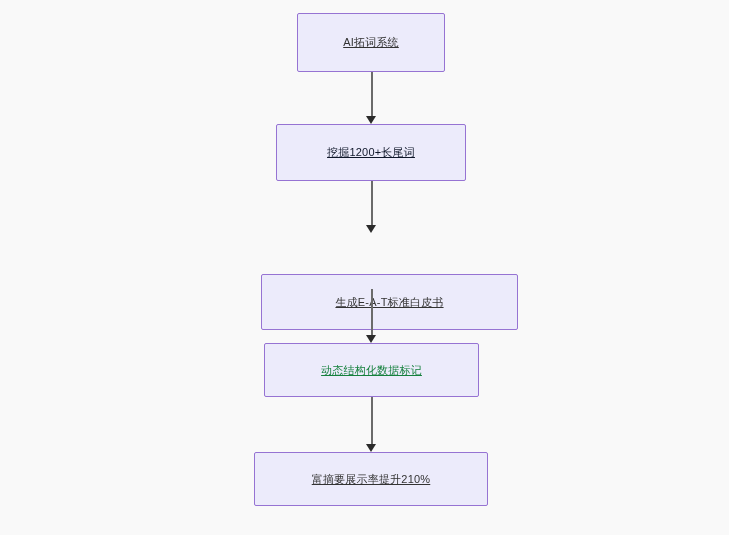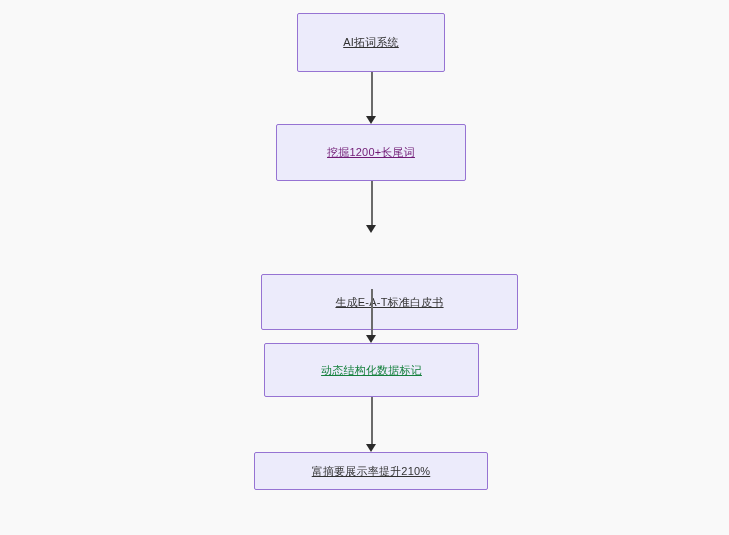--- a/index.html
+++ b/index.html
@@ -65,21 +65,21 @@
   <div class="node" style="left: 297px; top: 13px; width: 148px; height: 59px; background: rgb(236, 235, 251); border-color: rgb(150, 115, 211);">
     <span class="node-label" style="color: rgb(51, 51, 51);">AI拓词系统</span>
   </div>
 
   <div class="edge" style="left: 371px; top: 72px; height: 52px;">
     <div class="edge-line" style="height: 46px; background: rgb(107, 107, 107);"></div>
     <div class="edge-head" style="top: 44px; border-top-color: rgb(43, 43, 43);"></div>
   </div>
 
   <div class="node" style="left: 276px; top: 124px; width: 190px; height: 57px; background: rgb(236, 235, 251); border-color: rgb(150, 115, 211);">
-    <span class="node-label" style="color: #701a75;">挖掘1200+长尾词</span>
+    <span class="node-label" style="color: #0f172a;">挖掘1200+长尾词</span>
   </div>
 
   <div class="edge" style="left: 371px; top: 181px; height: 52px;">
     <div class="edge-line" style="height: 46px; background: rgb(107, 107, 107);"></div>
     <div class="edge-head" style="top: 44px; border-top-color: rgb(43, 43, 43);"></div>
   </div>
 
   <div class="node" style="left: 261px; top: 233px; width: 257px; height: 56px; background: rgb(236, 235, 251); border-color: rgb(150, 115, 211); margin-top: 41px;">
     <span class="node-label" style="color: rgb(51, 51, 51);">生成E-A-T标准白皮书</span>
   </div>
@@ -91,17 +91,17 @@
 
   <div class="node" style="left: 264px; top: 343px; width: 215px; height: 54px; background: rgb(236, 235, 251); border-color: rgb(150, 115, 211);">
     <span class="node-label" style="color: #15803d;">动态结构化数据标记</span>
   </div>
 
   <div class="edge" style="left: 371px; top: 397px; height: 55px;">
     <div class="edge-line" style="height: 49px; background: rgb(107, 107, 107);"></div>
     <div class="edge-head" style="top: 47px; border-top-color: rgb(43, 43, 43);"></div>
   </div>
 
-  <div class="node" style="left: 254px; top: 452px; width: 234px; height: 38px; background: rgb(236, 235, 251); border-color: rgb(150, 115, 211);">
+  <div class="node" style="left: 254px; top: 452px; width: 234px; height: 54px; background: rgb(236, 235, 251); border-color: rgb(150, 115, 211);">
     <span class="node-label" style="color: rgb(51, 51, 51);">富摘要展示率提升210%</span>
   </div>
 
 </div>
 
 </body></html>

